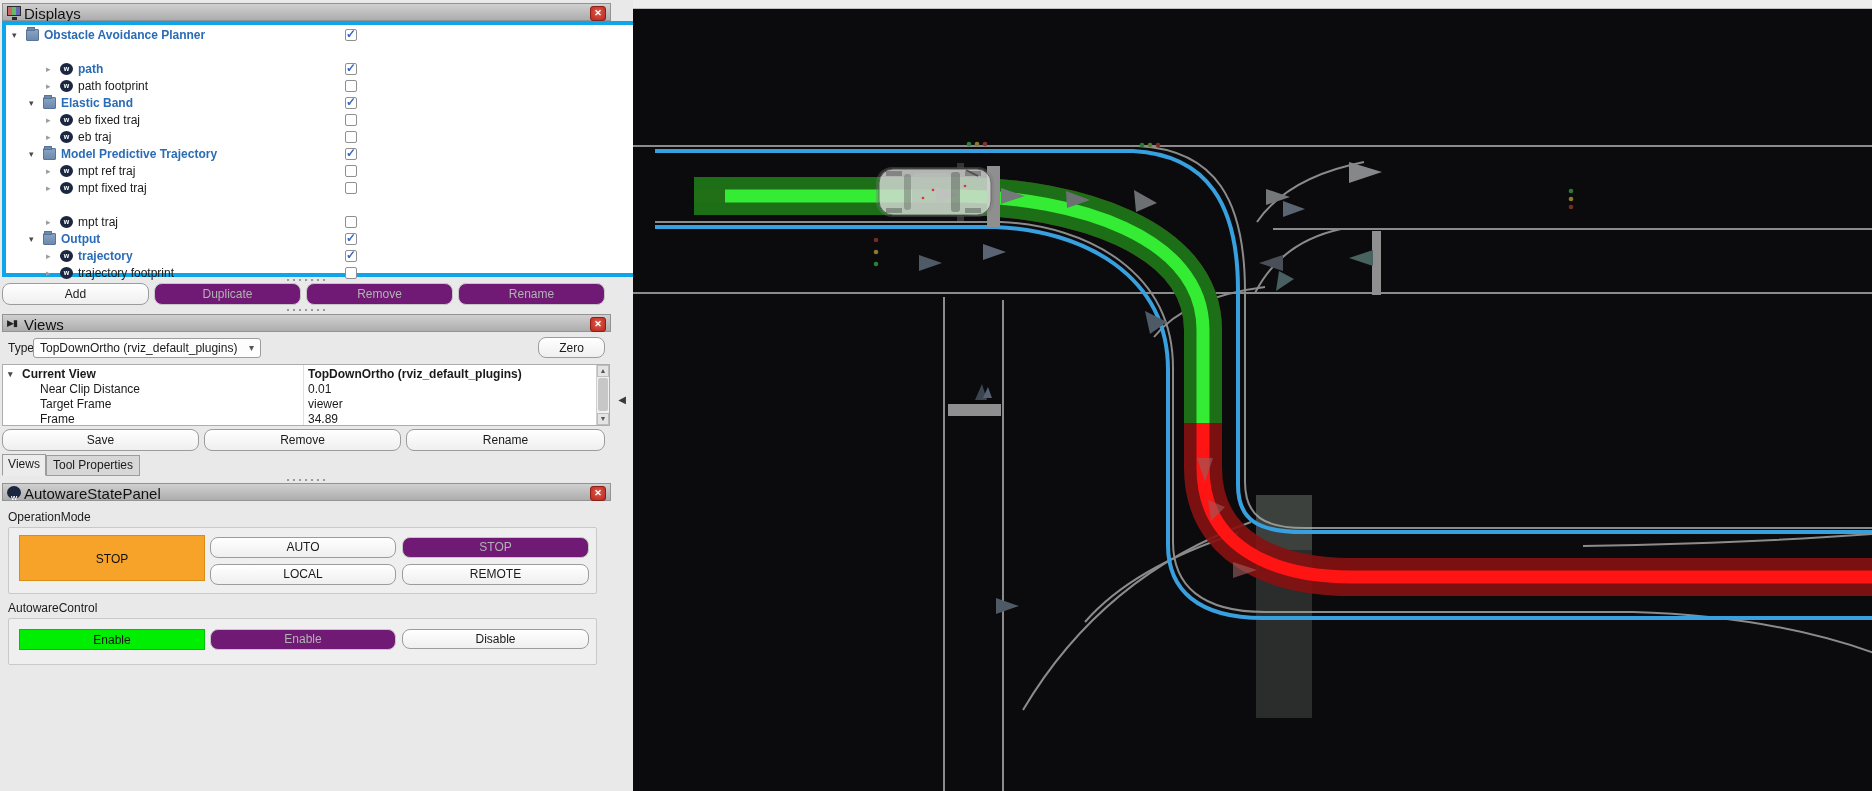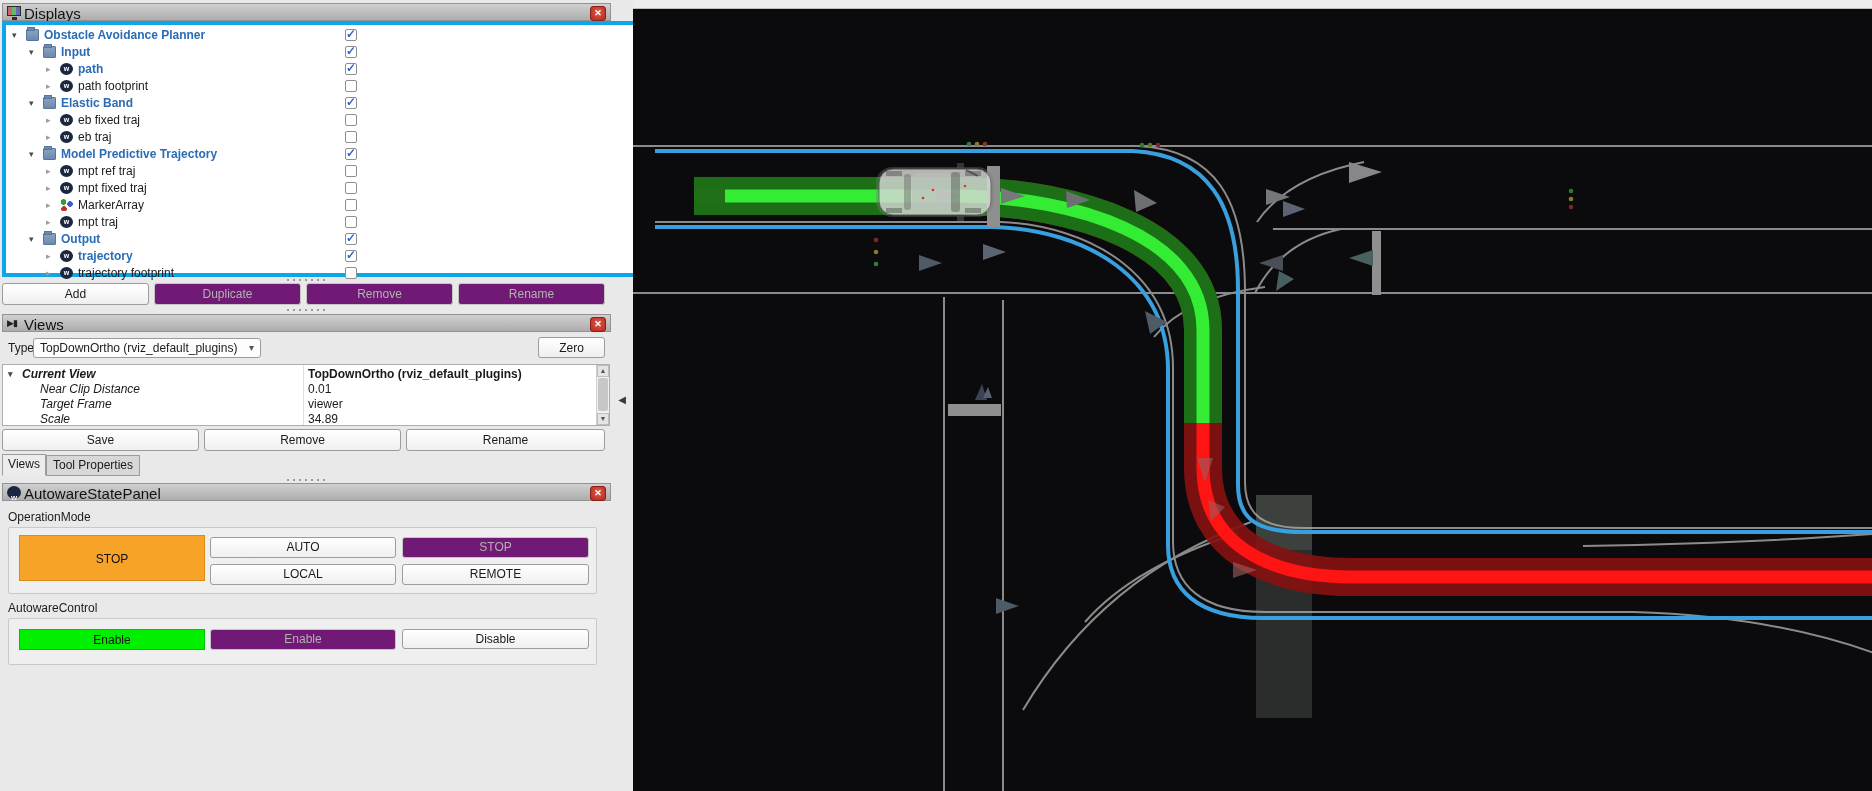--- a/index.html
+++ b/index.html
@@ -42,34 +42,34 @@
       radial-gradient(circle at 4px 10px,#c03030 2.6px,transparent 3px);}
   .cb{position:absolute;left:339px;top:2px;width:12px;height:12px;background:#fff;
       border:1px solid #8f8f8f;border-radius:2px;box-sizing:border-box;}
   .trow.on .cb::after{content:"✓";position:absolute;left:0px;top:-4px;color:#3565c8;font-size:12px;font-weight:bold;}
   
   .sbar{position:absolute;width:13px;background:#f1f1f1;border-left:1px solid #cfcfcf;box-sizing:border-box;}
   .sbtn{position:absolute;left:0;width:12px;height:12px;background:#e4e4e4;border:1px solid #bdbdbd;
         box-sizing:border-box;color:#555;font-size:7px;line-height:10px;text-align:center;}
   .sthumb{position:absolute;left:1px;width:10px;background:#c7c7c7;border-radius:2px;}
   
-  .btn{position:absolute;height:22px;box-sizing:border-box;border:1px solid #9c9c9c;border-radius:3px;
+  .btn{position:absolute;height:22px;box-sizing:border-box;border:1px solid #9c9c9c;border-radius:8px;
        background:linear-gradient(#fff,#efefef);font-size:12px;line-height:20px;text-align:center;color:#1a1a1a;}
   .btn.dis{background:#701a75;color:#b2b2b2;border-color:#c6c6c6;}
   .grip{position:absolute;left:285px;width:42px;height:4px;
         background-image:radial-gradient(circle,#9a9a9a 0.9px,transparent 1.2px);background-size:6px 4px;}
   
   .lbl{position:absolute;font-size:12px;}
   .combo{position:absolute;box-sizing:border-box;border:1px solid #9c9c9c;border-radius:3px;background:#fdfdfd;
          font-size:12px;line-height:18px;padding-left:6px;}
   .combo::after{content:"▾";position:absolute;right:6px;top:0;color:#555;font-size:10px;}
   #vtable{position:absolute;left:2px;top:364px;width:608px;height:62px;background:#fff;
           border:1px solid #adadad;box-sizing:border-box;overflow:hidden;}
   .vrow{position:absolute;left:0;width:100%;height:15px;font-size:12px;line-height:15px;}
-  .vrow .vn{position:absolute;white-space:nowrap;font-style:italic;}
+  .vrow .vn{position:absolute;white-space:nowrap;}
   .vrow .vv{position:absolute;left:305px;white-space:nowrap;}
   .vrow.hdr{font-weight:bold;}
   .vsep{position:absolute;left:300px;top:0;bottom:0;width:1px;background:#e0e0e0;}
   .tab{position:absolute;height:21px;box-sizing:border-box;border:1px solid #9c9c9c;font-size:12px;
        line-height:19px;text-align:center;background:#d7d7d7;}
   .tab.active{background:#ececec;border-bottom-color:#ececec;height:22px;}
   
   .group{position:absolute;left:8px;width:589px;box-sizing:border-box;border:1px solid #c9c9c9;
          background:#efefef;border-radius:2px;}
   .indbig{position:absolute;box-sizing:border-box;text-align:center;font-size:12px;color:#111;}
@@ -90,26 +90,20 @@
     <span class="closebtn">✕</span>
   </div>
 
   <div id="tree">
     <div class="trow on blue" style="top:2px">
       <span class="exp" style="left:6px"></span>
       <span class="ico folder" style="left:20px"></span>
       <span class="tl" style="left:38px">Obstacle Avoidance Planner</span>
       <span class="cb"></span>
     </div>
-    <div class="trow on blue" style="top:19px">
-      <span class="exp" style="left:23px"></span>
-      <span class="ico folder" style="left:37px"></span>
-      <span class="tl" style="left:55px">Input</span>
-      <span class="cb"></span>
-    </div>
     <div class="trow on blue" style="top:36px">
       <span class="col" style="left:40px"></span>
       <span class="ico awi" style="left:54px"></span>
       <span class="tl" style="left:72px">path</span>
       <span class="cb"></span>
     </div>
     <div class="trow" style="top:53px">
       <span class="col" style="left:40px"></span>
       <span class="ico awi" style="left:54px"></span>
       <span class="tl" style="left:72px">path footprint</span>
@@ -142,26 +136,20 @@
     <div class="trow" style="top:138px">
       <span class="col" style="left:40px"></span>
       <span class="ico awi" style="left:54px"></span>
       <span class="tl" style="left:72px">mpt ref traj</span>
       <span class="cb"></span>
     </div>
     <div class="trow" style="top:155px">
       <span class="col" style="left:40px"></span>
       <span class="ico awi" style="left:54px"></span>
       <span class="tl" style="left:72px">mpt fixed traj</span>
-      <span class="cb"></span>
-    </div>
-    <div class="trow" style="top:172px">
-      <span class="col" style="left:40px"></span>
-      <span class="ico mk" style="left:54px"></span>
-      <span class="tl" style="left:72px">MarkerArray</span>
       <span class="cb"></span>
     </div>
     <div class="trow" style="top:189px">
       <span class="col" style="left:40px"></span>
       <span class="ico awi" style="left:54px"></span>
       <span class="tl" style="left:72px">mpt traj</span>
       <span class="cb"></span>
     </div>
     <div class="trow on blue" style="top:206px">
       <span class="exp" style="left:23px"></span>
@@ -217,21 +205,21 @@
     </div>
     <div class="vrow" style="top:17px">
       <span class="vn" style="left:37px">Near Clip Distance</span>
       <span class="vv">0.01</span>
     </div>
     <div class="vrow" style="top:32px">
       <span class="vn" style="left:37px">Target Frame</span>
       <span class="vv">viewer</span>
     </div>
     <div class="vrow" style="top:47px">
-      <span class="vn" style="left:37px">Scale</span>
+      <span class="vn" style="left:37px">Frame</span>
       <span class="vv">34.89</span>
     </div>
     <div class="sbar" style="right:0;top:0;bottom:0">
       <span class="sbtn" style="top:0">▲</span>
       <span class="sbtn" style="bottom:0">▼</span>
       <span class="sthumb" style="top:13px;height:33px"></span>
     </div>
   </div>
 
   <div class="btn" style="left:2px;top:429px;width:197px">Save</div>

